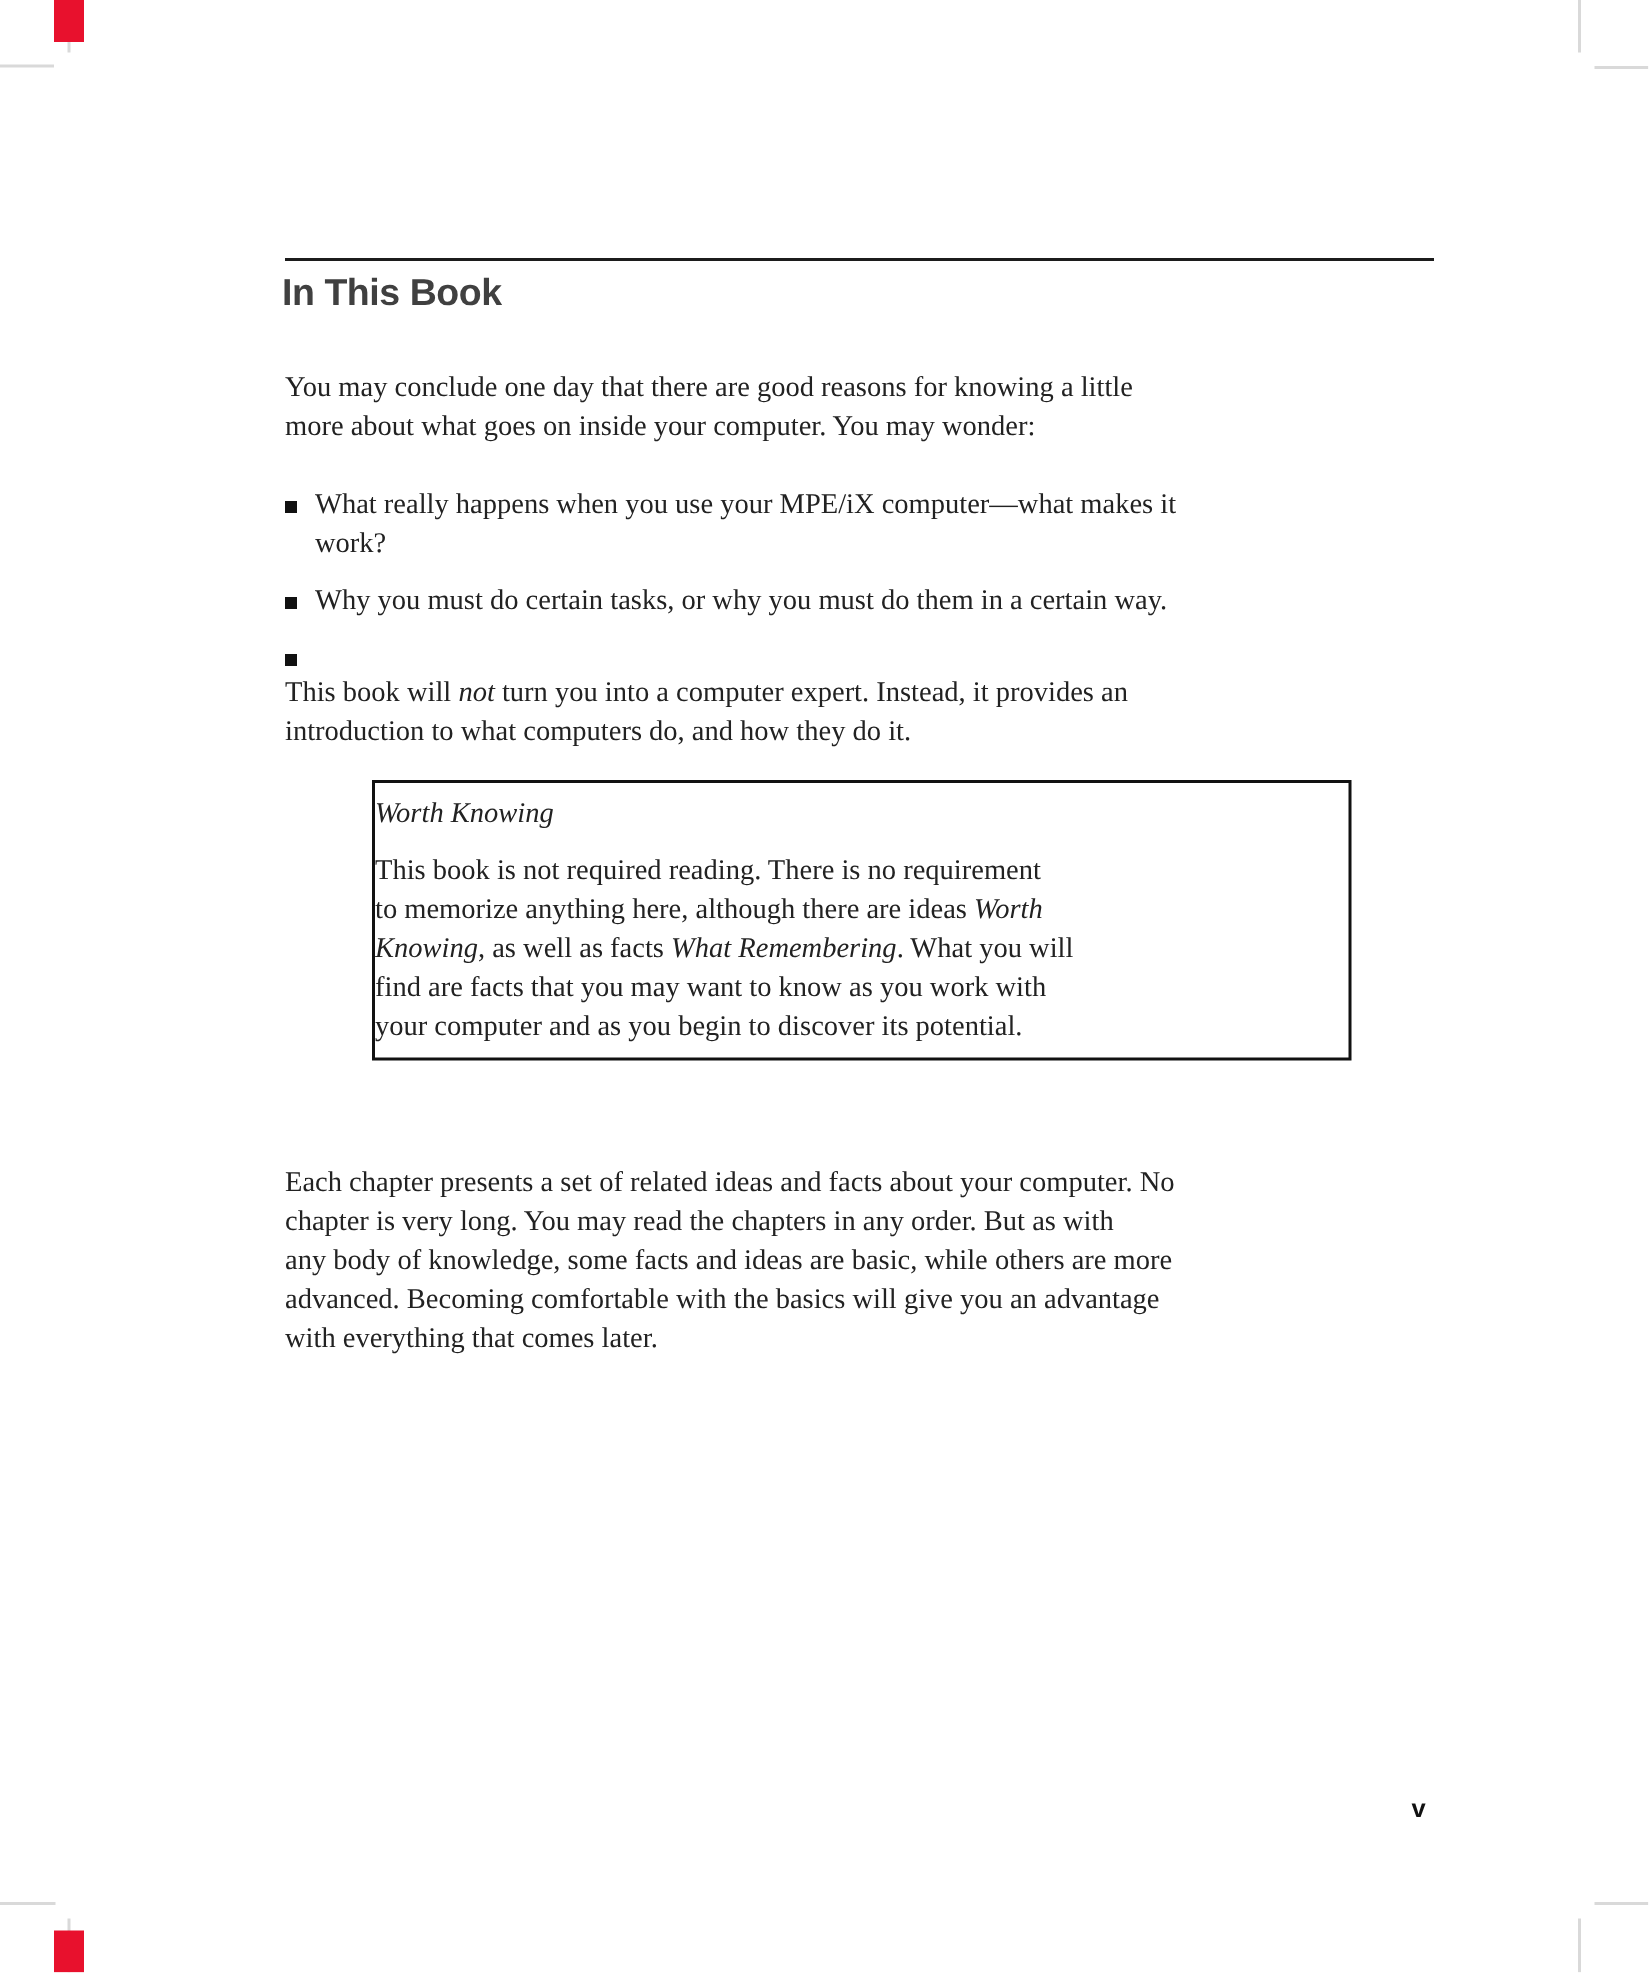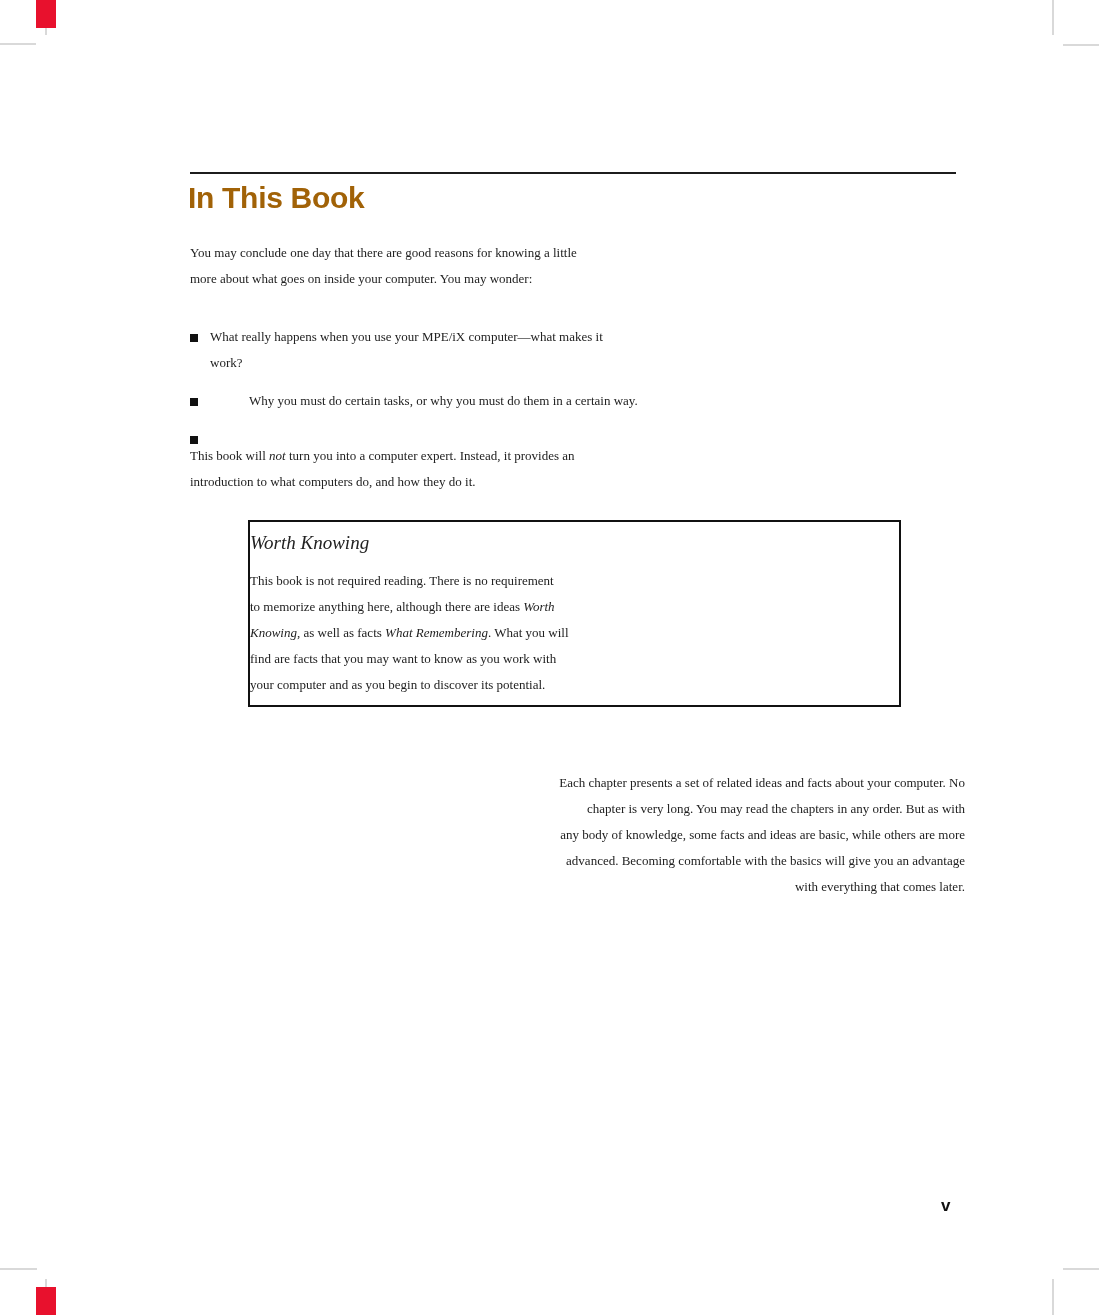--- a/index.html
+++ b/index.html
@@ -31,34 +31,34 @@
     position: absolute;
     left: 190px; top: 172px;
     width: 766px; height: 2px;
     background: #1c1c1c;
   }
   .heading {
     position: absolute;
     left: 188px; top: 181px;
     font-family: "Liberation Sans", sans-serif;
     font-weight: 700;
-    font-size: 30px;
+    font-size: 25px;
     letter-spacing: -0.3px;
-    color: #a16207;
+    color: #404040;
     white-space: pre-line;
   }
   .bodytext {
-    font-size: 13px;
+    font-size: 19px;
     line-height: 26px;
     white-space: pre-line;
   }
   .intro   { position: absolute; left: 190px; top: 227px; width: 770px; }
   .bullets { position: absolute; left: 190px; top: 289px; width: 775px; }
   .bullet-item { display: flex; align-items: flex-start; margin-top: 35px; }
-  .bullet-item + .bullet-item { margin-top: 12px; gap: 39px; }
+  .bullet-item + .bullet-item { margin-top: 12px; }
   .bullet-square {
     flex: 0 0 auto;
     width: 8px; height: 8px;
     margin: 10px 12px 0 0;
     background: #111111;
   }
   .note    { position: absolute; left: 190px; top: 430px; width: 770px; }
   .em { font-style: italic; }
   .worth-box {
     position: absolute;
@@ -68,21 +68,21 @@
     border: 2px solid #111111;
     padding: 8px 14px 0 0;
   }
   .worth-title {
     font-style: italic;
     font-size: 19px;
     line-height: 26px;
     color: #222222;
   }
   .worth-body { margin-top: 12px; }
-  .closing { position: absolute; left: 190px; top: 757px; width: 775px; text-align: right; }
+  .closing { position: absolute; left: 190px; top: 757px; width: 775px; }
   .page-number {
     position: absolute;
     left: 941px; top: 1196px;
     font-family: "Liberation Sans", sans-serif;
     font-weight: 700;
     font-size: 17px;
     color: #111111;
   }
 </style>
 </head>

